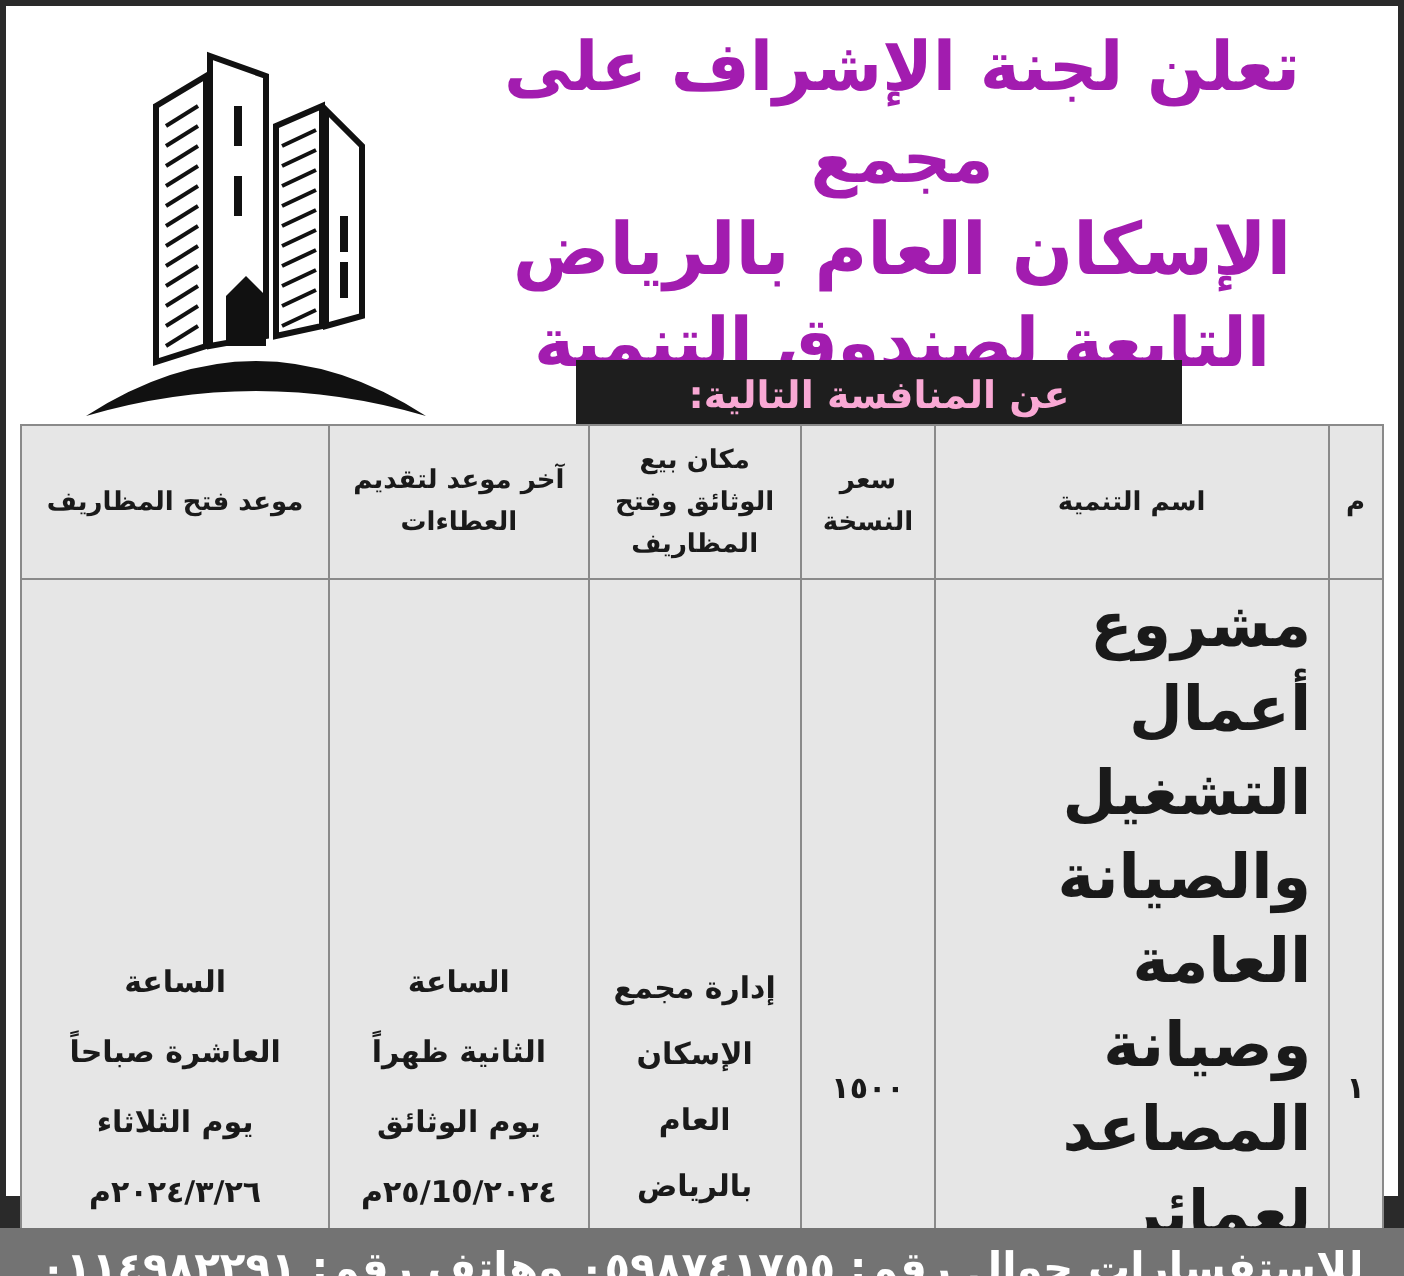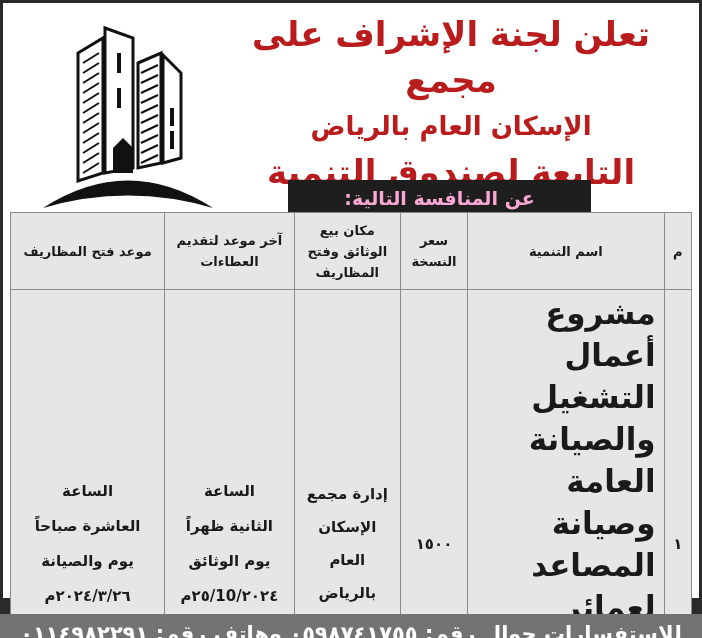--- a/index.html
+++ b/index.html
@@ -12,24 +12,24 @@
     .sheet {
       position: absolute; left: 3px; top: 3px; width: 696px; height: 595px;
       background: #ffffff;
     }
     .logo {
       position: absolute; left: 30px; top: 10px; width: 190px; height: 200px;
     }
     .headline {
       position: absolute; right: 18px; top: 8px; width: 460px;
       direction: rtl; text-align: center;
-      font-family: "DejaVu Sans", sans-serif; font-weight: bold; color: #b91c1c;
+      font-family: "DejaVu Sans", sans-serif; font-weight: bold; color: #a21caf;
     }
     .headline .l1 { font-size: 34px; line-height: 46px; }
-    .headline .l2 { font-size: 26px; line-height: 46px; }
+    .headline .l2 { font-size: 36px; line-height: 46px; }
     .headline .l3 { font-size: 34px; line-height: 46px; }
     .subbar {
       position: absolute; left: 285px; top: 177px; width: 303px; height: 36px;
       background: #1e1e1e; color: #f9a8d4; direction: rtl; text-align: center;
       font-weight: bold; font-size: 19px; line-height: 36px;
     }
     table.tender {
       position: absolute; left: 10px; top: 212px; width: 682px; height: 383px;
       border-collapse: collapse; direction: rtl; background: #e6e6e6;
     }
@@ -120,21 +120,21 @@
         <td style="line-height:33px; padding: 0 10px;">إدارة مجمع الإسكان العام بالرياض</td>
         <td>
           <div>الساعة</div>
           <div>الثانية ظهراً</div>
           <div>يوم الوثائق</div>
           <div>٢٠٢٤/10/٢٥م</div>
         </td>
         <td>
           <div>الساعة</div>
           <div>العاشرة صباحاً</div>
-          <div>يوم والصيانة</div>
+          <div>يوم الثلاثاء</div>
           <div>٢٠٢٤/٣/٢٦م</div>
         </td>
       </tr>
     </tbody>
   </table>
 
   <div class="footer">للاستفسارات جوال رقم: ٠٥٩٨٧٤١٧٥٥ وهاتف رقم: ٠١١٤٩٨٢٢٩١</div>
 </div>
 
 </body></html>

